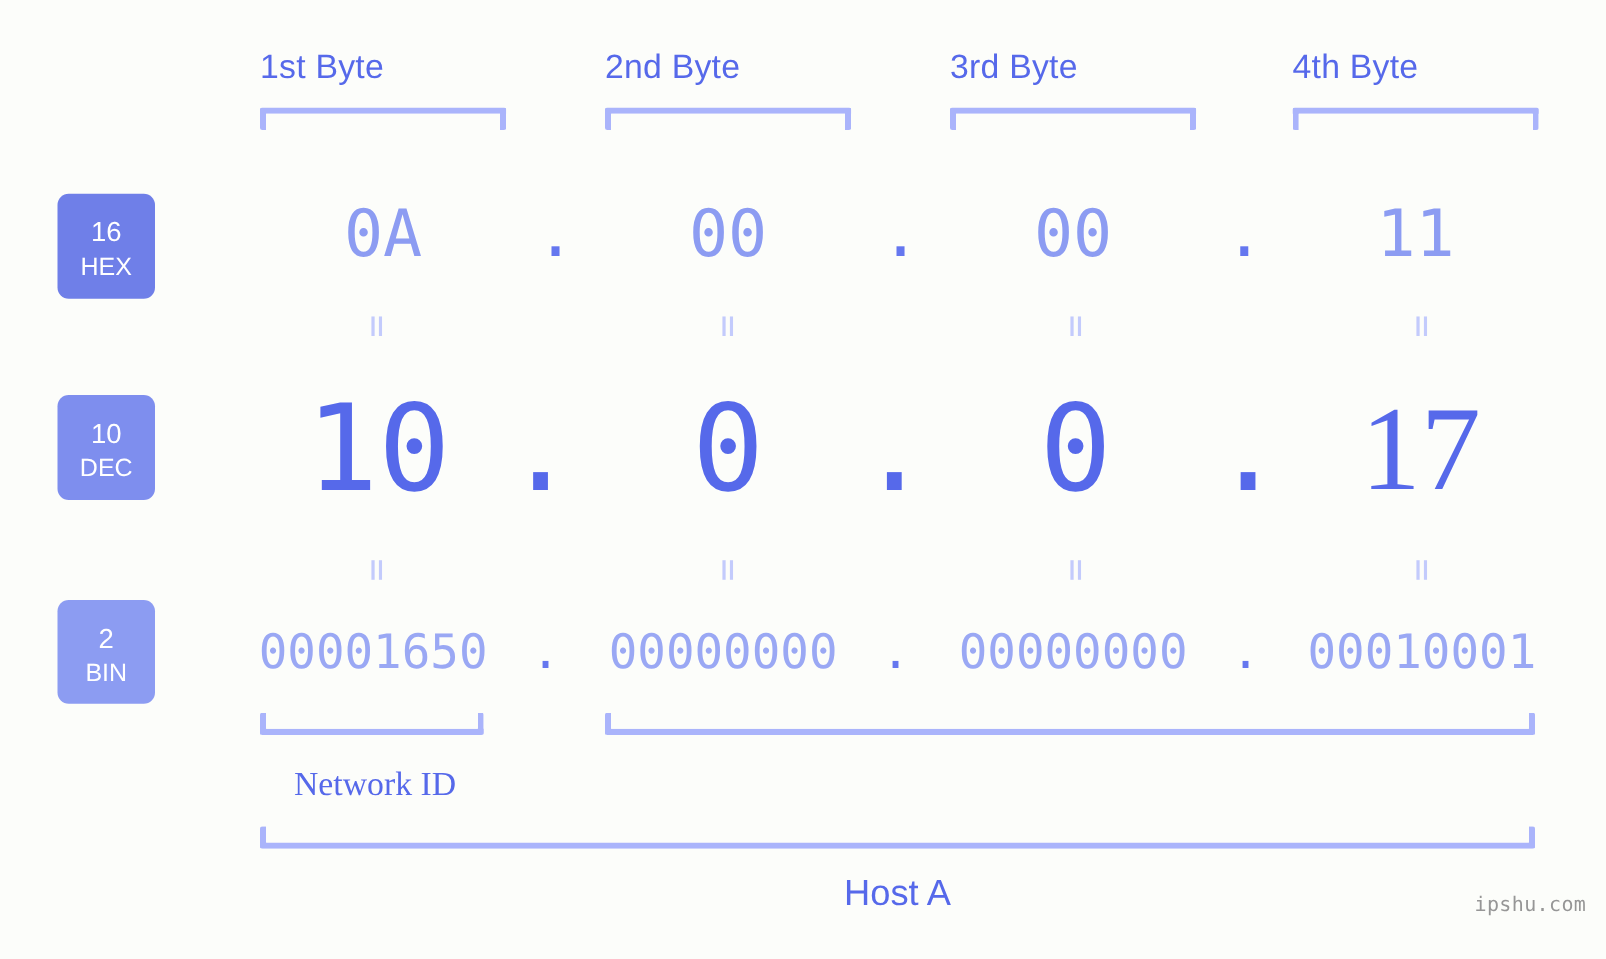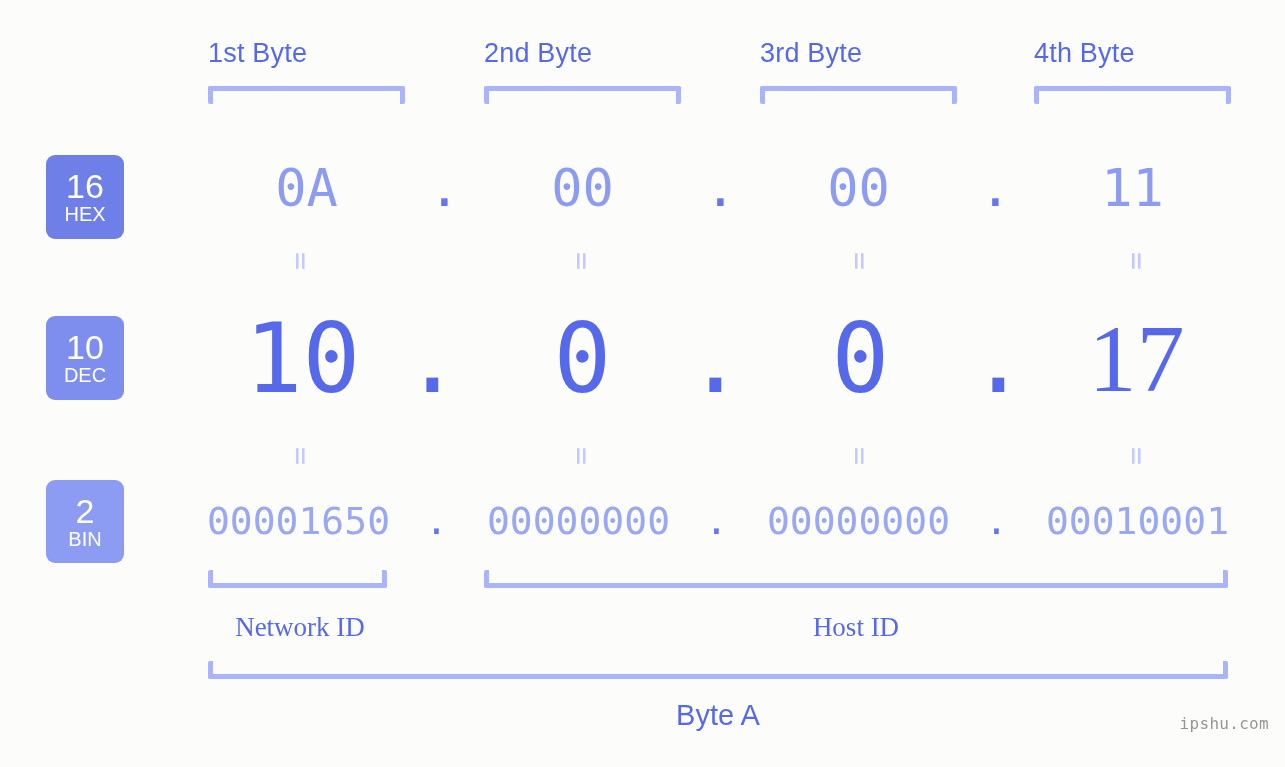--- a/index.html
+++ b/index.html
@@ -59,21 +59,21 @@
     border-radius: 9px;
     color: #ffffff;
     text-align: center;
     box-sizing: border-box;
     display: flex;
     flex-direction: column;
     align-items: center;
     justify-content: center;
   }
   .badge .num {
-    font-size: 34px;
+    font-size: 22px;
     line-height: 34px;
     font-weight: 400;
     font-family: "Liberation Sans", sans-serif;
   }
   .badge .name {
     font-size: 20px;
     line-height: 22px;
     font-family: "Liberation Sans", sans-serif;
   }
   #badge-hex { top: 155px; height: 84px; background: #6f7fe8; }
@@ -250,20 +250,19 @@
     <div class="dot" style="left:677px;width:79px;">.</div>
     <div class="octet" style="left:760px;width:197px;">00000000</div>
     <div class="dot" style="left:957px;width:79px;">.</div>
     <div class="octet" style="left:1039px;width:197px;">00010001</div>
   </div>
 
   <div class="bracket-bottom" style="left:208px;width:179px;top:570px;"></div>
   <div class="bracket-bottom" style="left:484px;width:744px;top:570px;"></div>
 
   <div class="id-label" style="left:208px;width:184px;">Network ID</div>
-  <div class="id-label" style="left:484px;width:744px;">Host ID</div>
 
   <div class="bracket-bottom" style="left:208px;width:1020px;top:661px;"></div>
-  <div id="class-label" style="left:208px;width:1020px;">Byte A</div>
+  <div id="class-label" style="left:208px;width:1020px;">Host A</div>
 
   <div id="watermark">ipshu.com</div>
 
 </div>
 
 </body></html>

